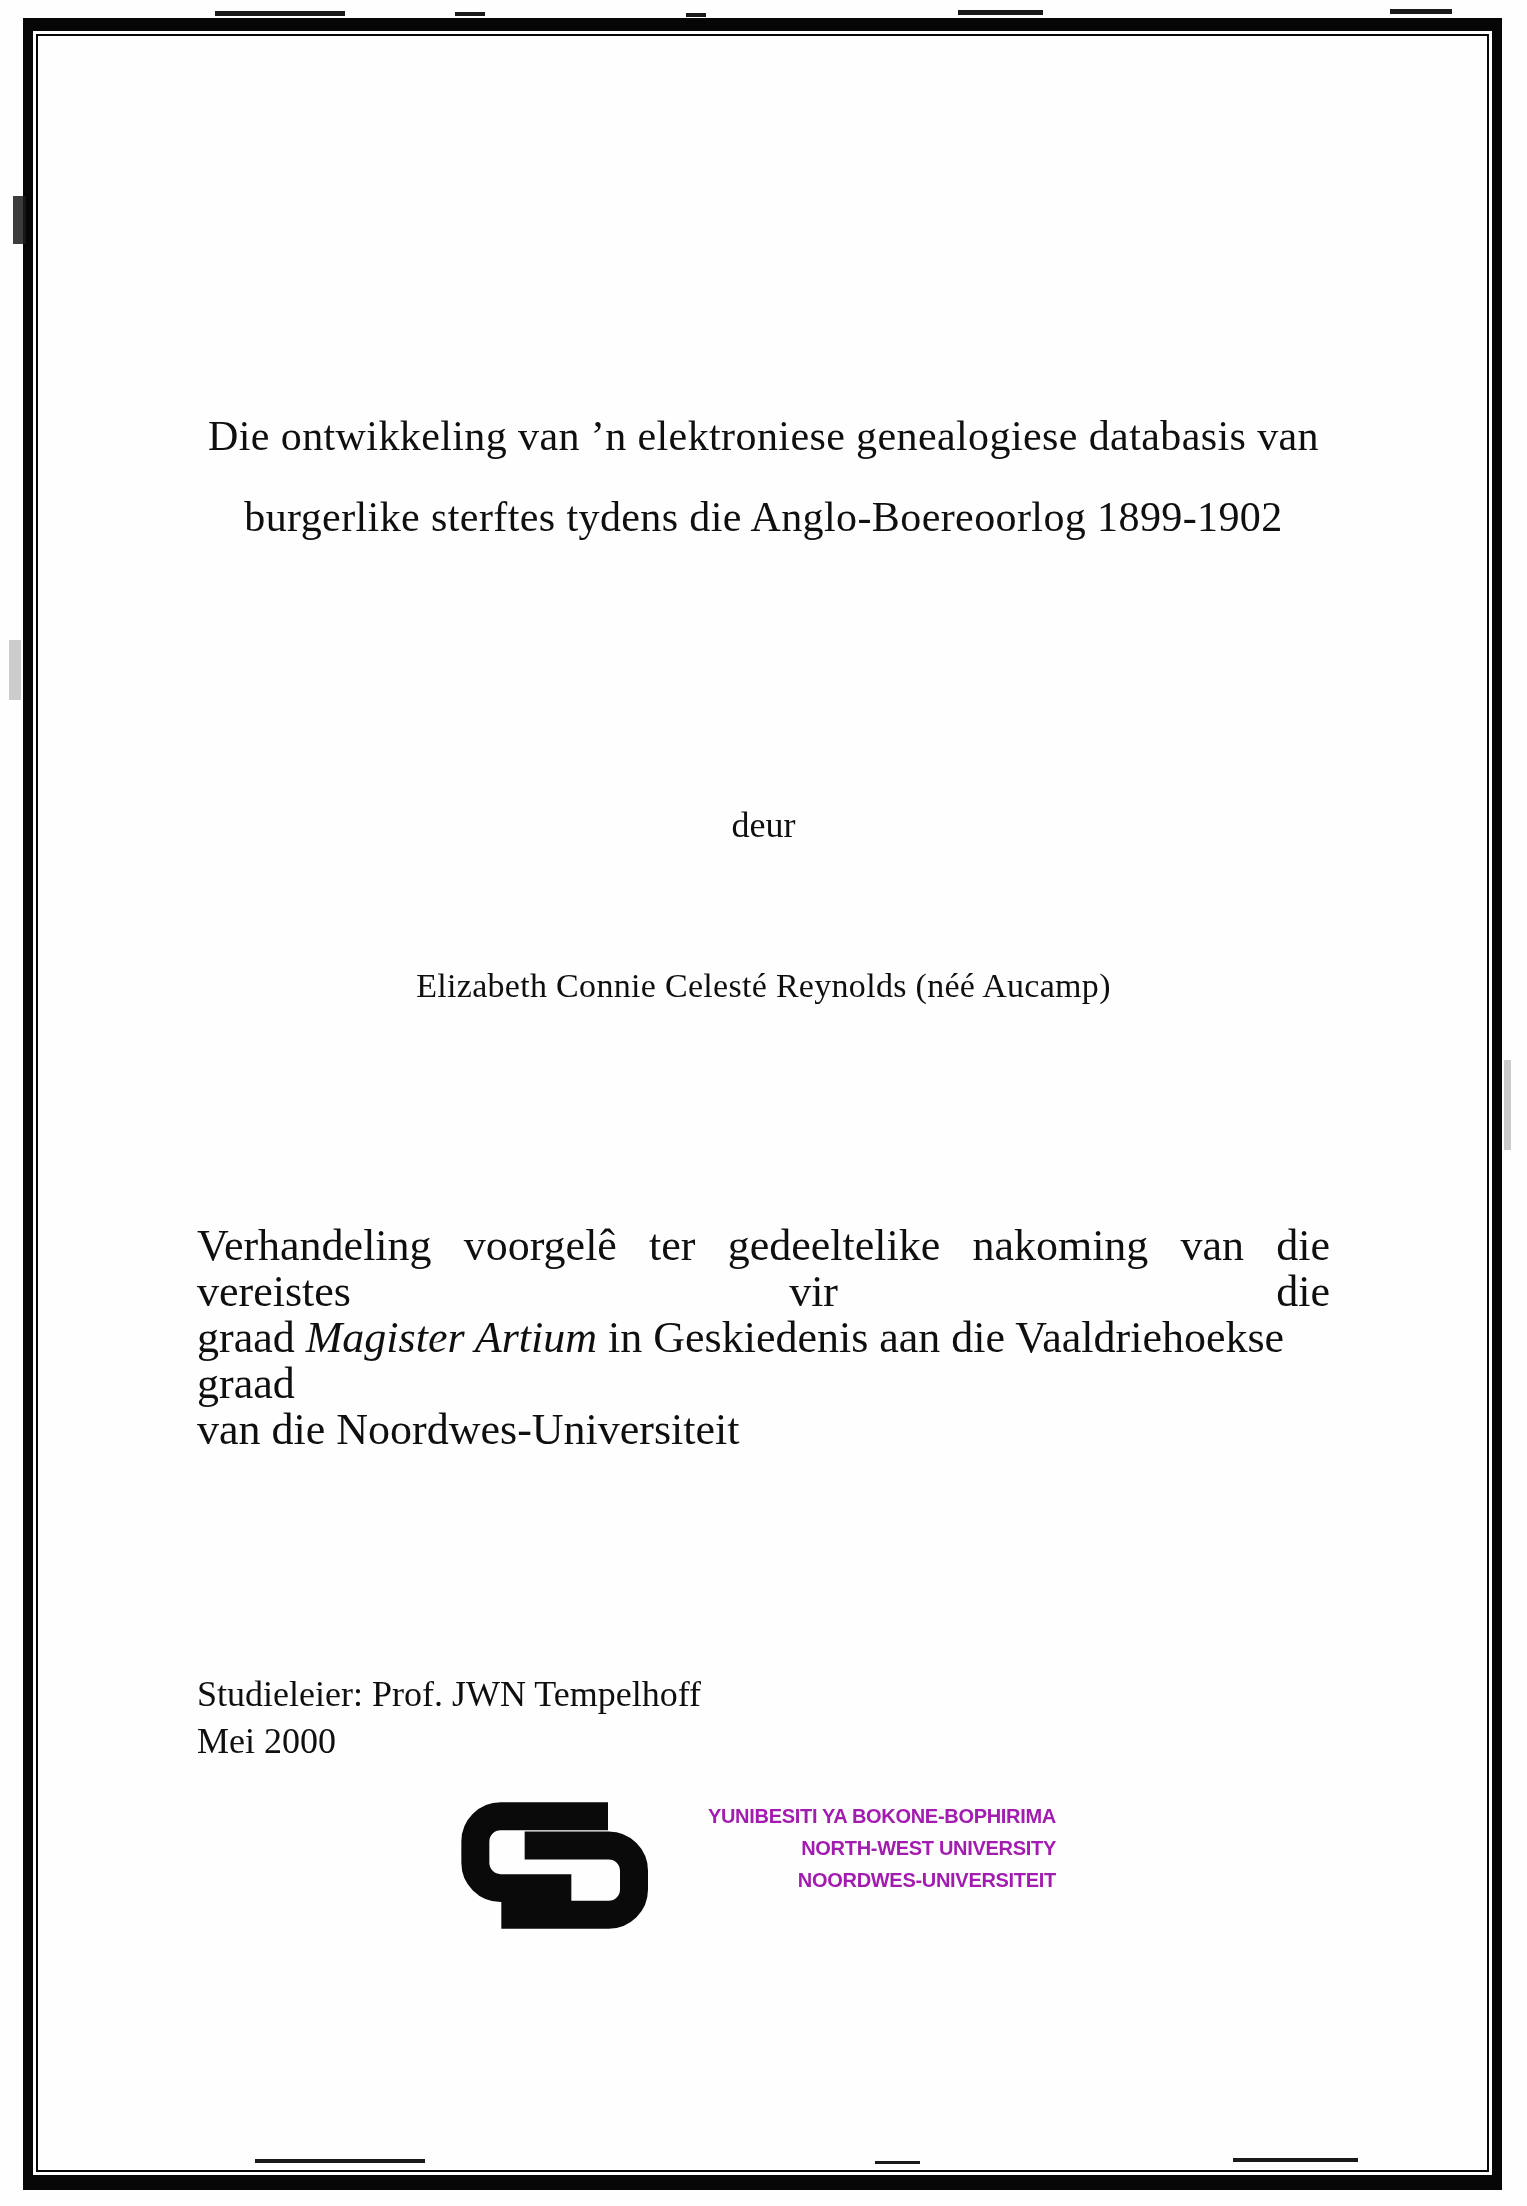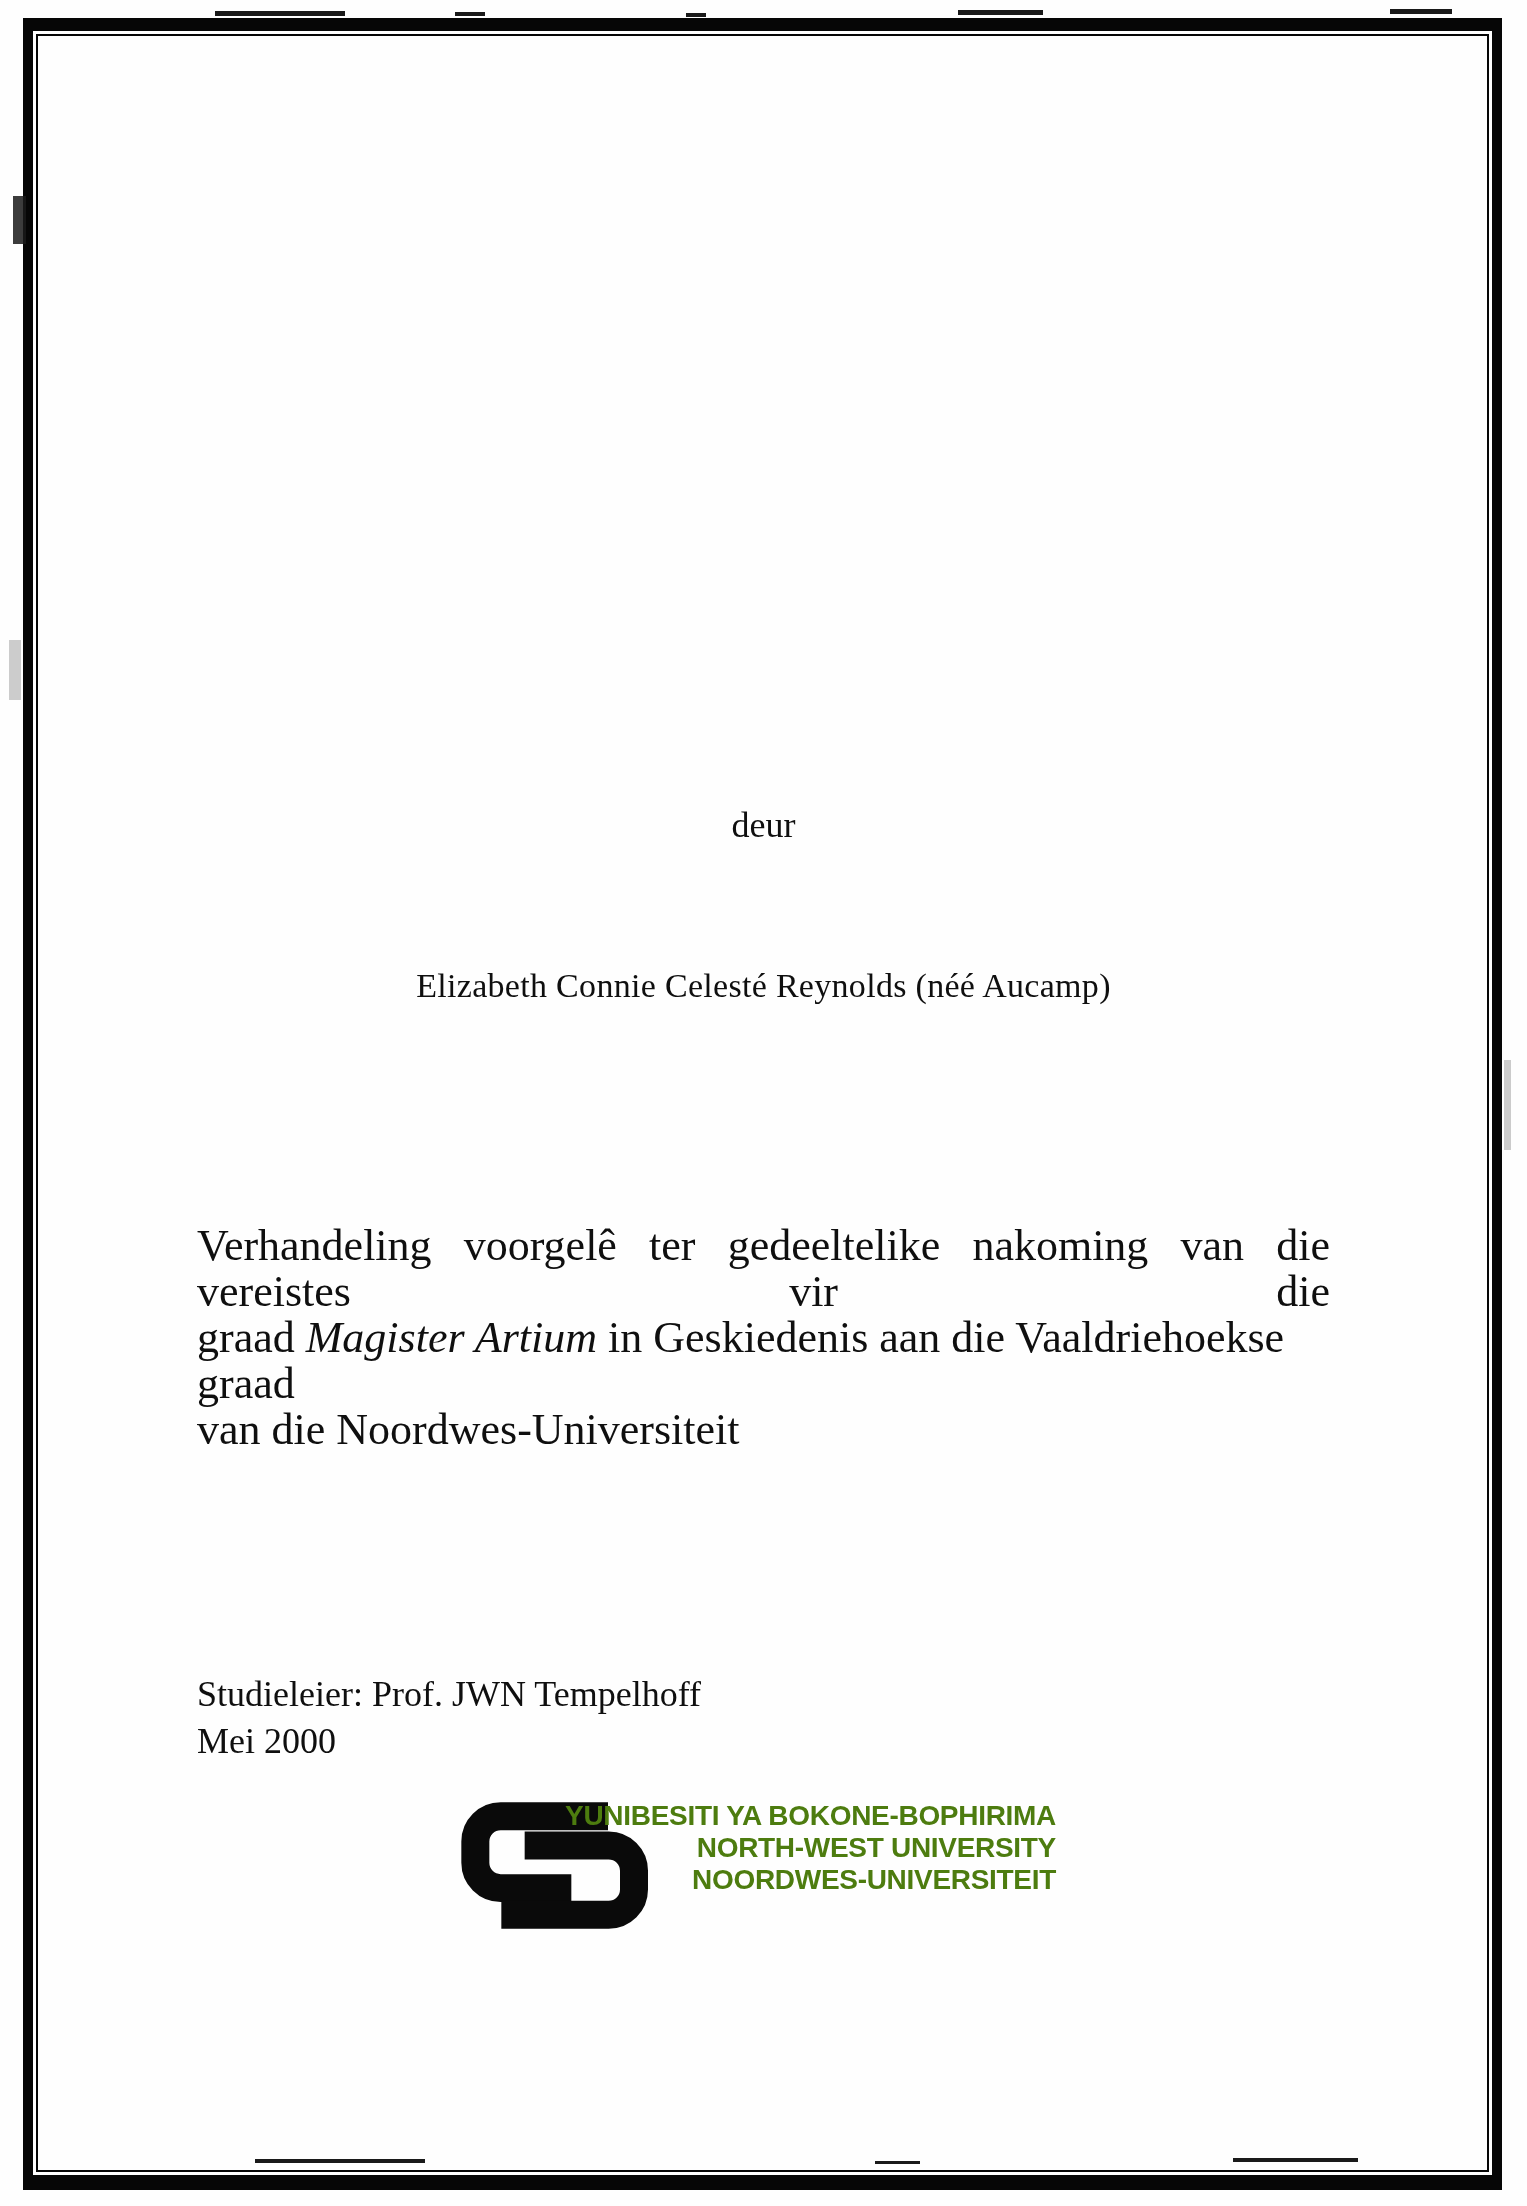--- a/index.html
+++ b/index.html
@@ -92,25 +92,25 @@
   .logo-mark svg { display: block; width: 100%; height: 100%; }
   .logo-text {
     position: absolute;
     left: 588px; top: 1800px;
     width: 468px;
     display: flex;
     flex-direction: column;
     align-items: flex-end;
     font-family: "Liberation Sans", sans-serif;
     font-weight: 700;
-    font-size: 28px;
+    font-size: 20px;
     line-height: 32px;
     letter-spacing: -0.3px;
     white-space: nowrap;
-    color: #4d7c0f;
+    color: #a21caf;
   }
 </style>
 </head>
 <body>
 
 <div class="page">
 
   <div class="frame-outer"></div>
   <div class="frame-inner"></div>
 
@@ -119,20 +119,24 @@
   <div class="artifact" style="left:686px;top:13px;width:20px;height:4px;"></div>
   <div class="artifact" style="left:958px;top:10px;width:85px;height:5px;"></div>
   <div class="artifact" style="left:1390px;top:9px;width:62px;height:5px;"></div>
   <div class="artifact" style="left:255px;top:2159px;width:170px;height:4px;"></div>
   <div class="artifact" style="left:875px;top:2161px;width:45px;height:3px;"></div>
   <div class="artifact" style="left:1233px;top:2158px;width:125px;height:4px;"></div>
   <div class="artifact" style="left:13px;top:196px;width:13px;height:48px;opacity:.85;"></div>
   <div class="artifact" style="left:9px;top:640px;width:12px;height:60px;background:#9a9a9a;opacity:.5;"></div>
   <div class="artifact" style="left:1504px;top:1060px;width:7px;height:90px;background:#8f8f8f;opacity:.45;"></div>
 
+  <div class="title-block">
+    <div>Die ontwikkeling van ’n elektroniese genealogiese databasis van</div>
+    <div>burgerlike sterftes tydens die Anglo-Boereoorlog 1899-1902</div>
+  </div>
 
   <div class="byline">deur</div>
 
   <div class="author">Elizabeth Connie Celesté Reynolds (néé Aucamp)</div>
 
   <div class="statement">
     <div class="justified">Verhandeling voorgelê ter gedeeltelike nakoming van die vereistes vir die</div>
     <div><span>graad </span><em>Magister Artium</em><span> in Geskiedenis aan die Vaaldriehoekse graad</span></div>
     <div>van die Noordwes-Universiteit</div>
   </div>

